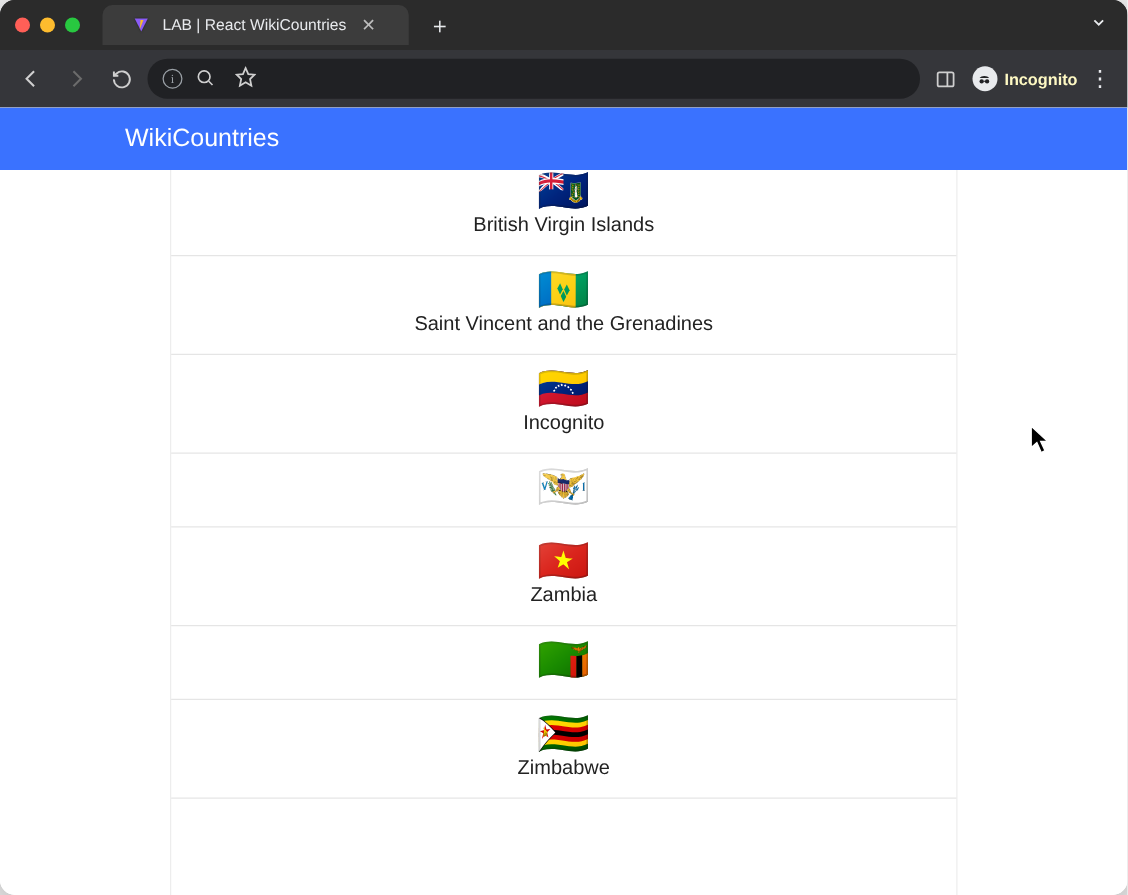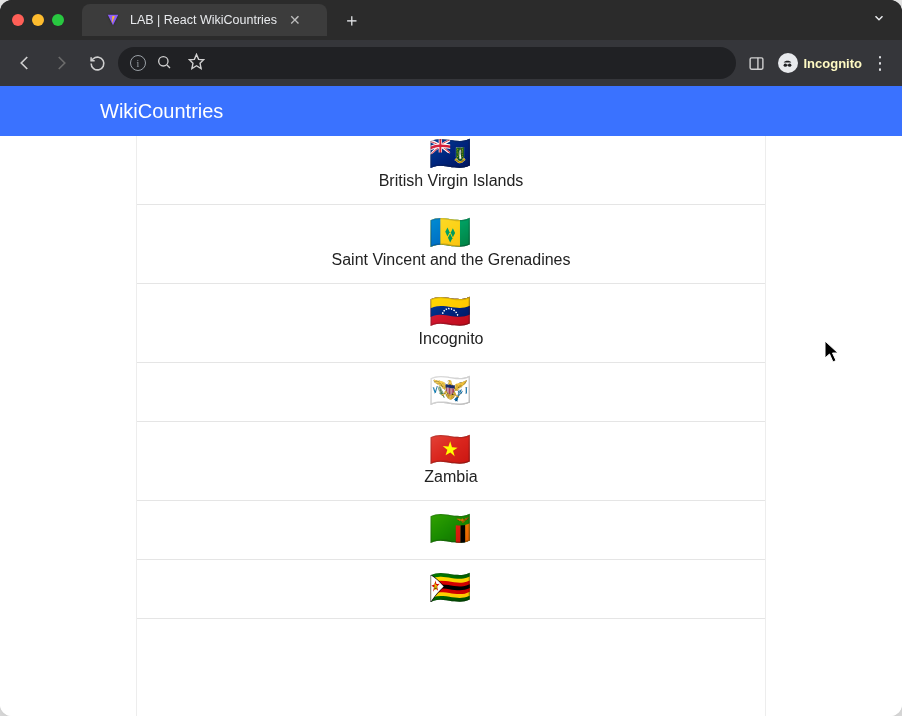--- a/index.html
+++ b/index.html
@@ -296,20 +296,21 @@
           </div>
           <div class="country-item">
             <div class="flag">🇻🇳</div>
             <div class="country-name">Zambia</div>
           </div>
           <div class="country-item">
             <div class="flag">🇿🇲</div>
           </div>
           <div class="country-item">
             <div class="flag">🇿🇼</div>
+            <div class="country-name">Zimbabwe</div>
           </div>
         </div>
     </div>
   </div>
 
   <div class="cursor">
     <svg width="18" height="24" viewBox="0 0 18 24">
         <path d="M1 1 L1 18 L5.5 14 L9 22 L12 20.5 L8.5 13 L14 13 Z" fill="#000" stroke="#fff" stroke-width="1"></path>
       </svg>
   </div>

